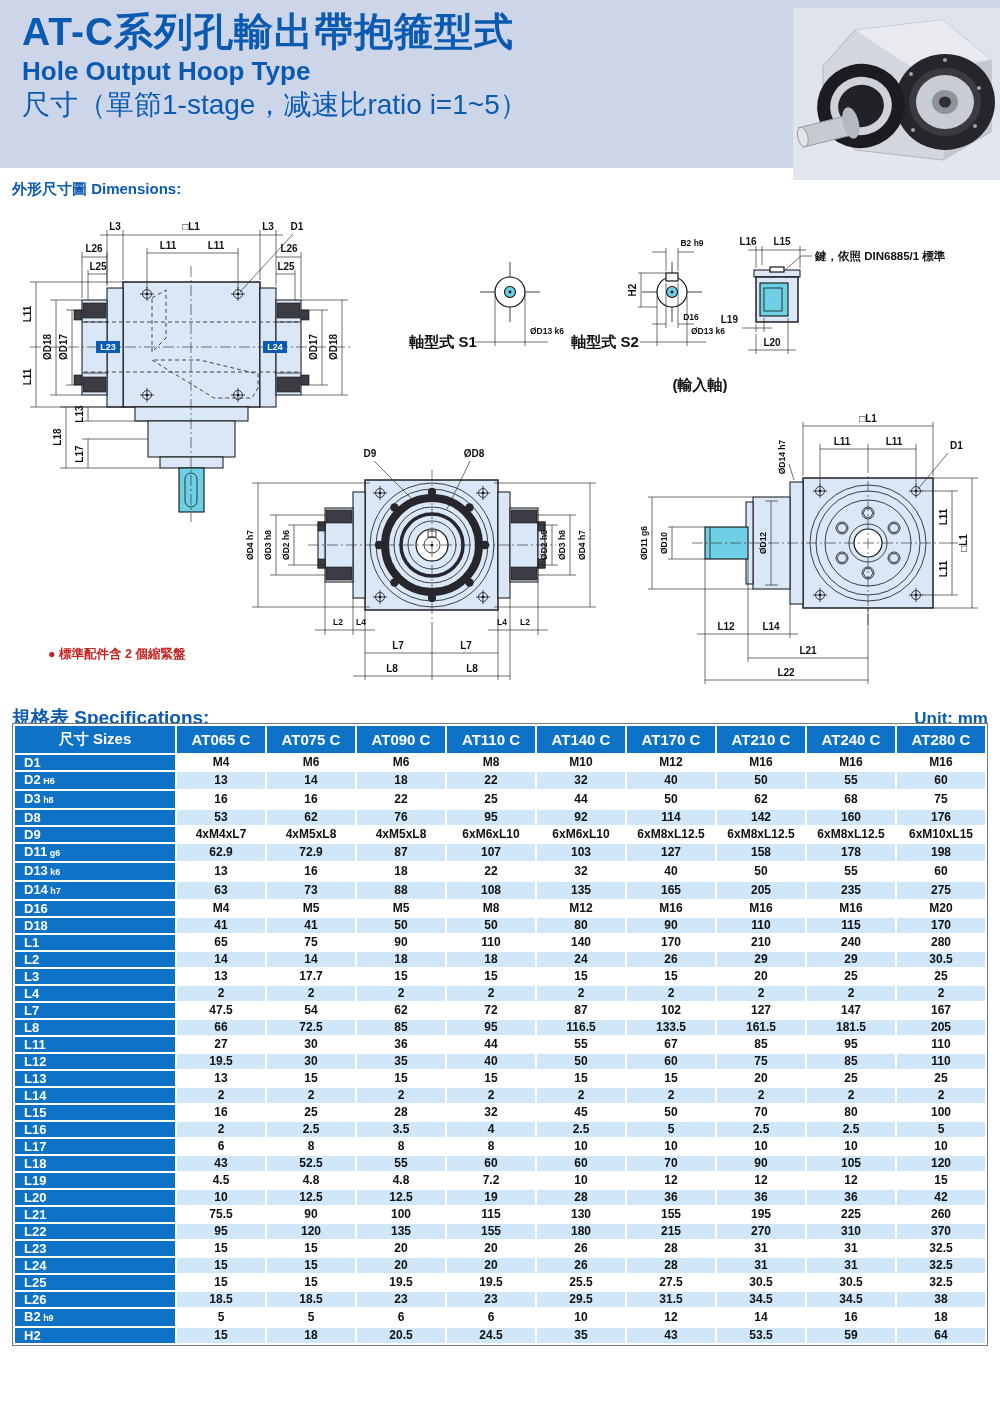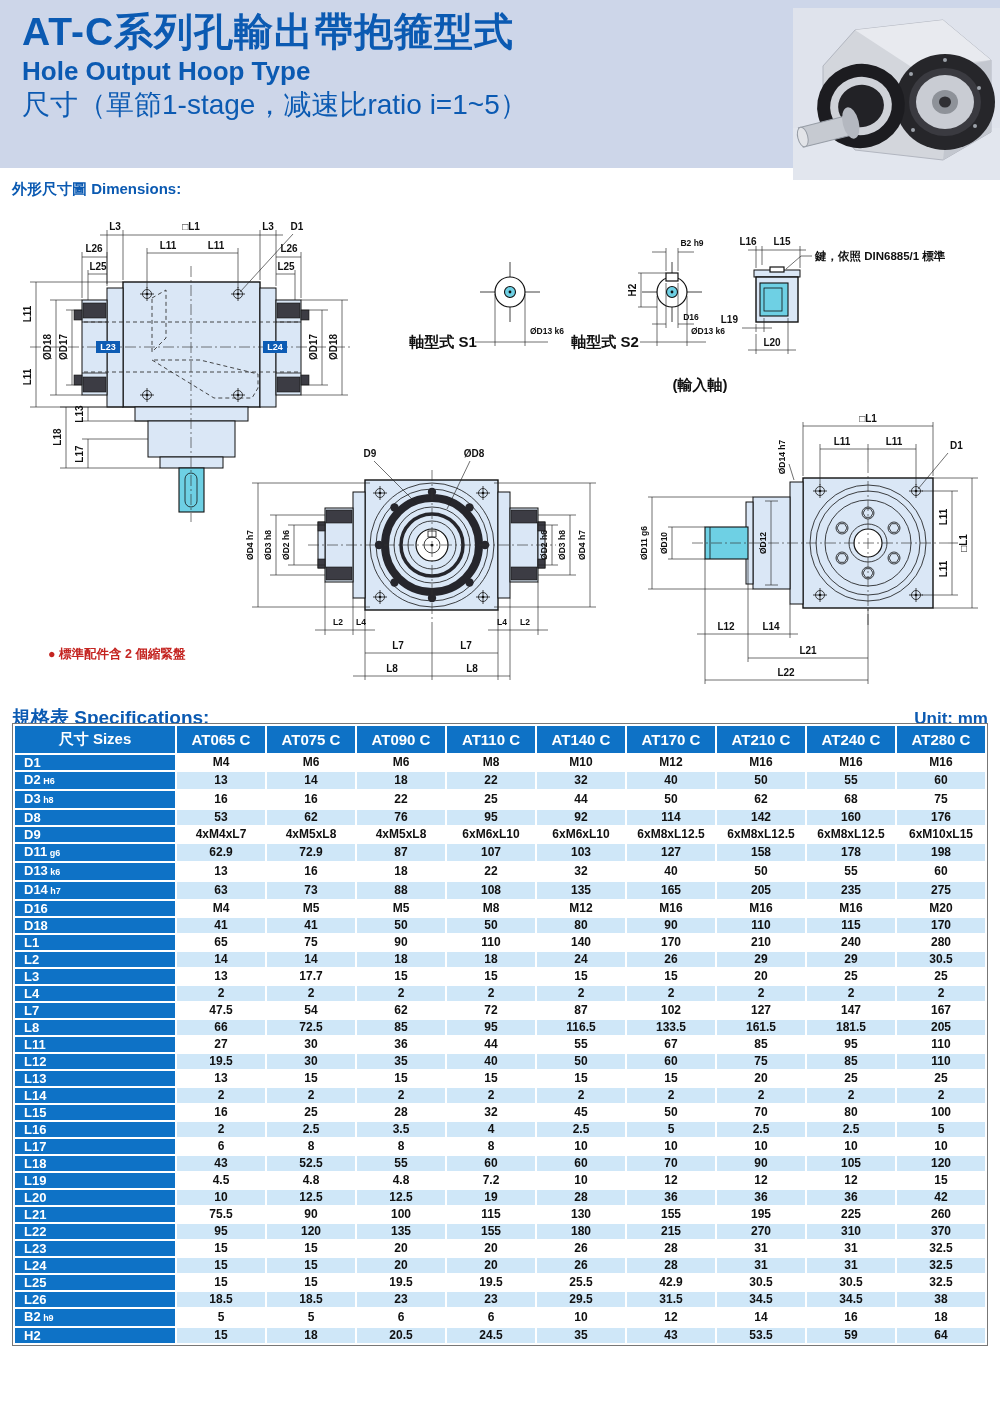--- a/index.html
+++ b/index.html
@@ -828,21 +828,21 @@
           <td>31</td>
           <td>32.5</td>
         </tr>
         <tr>
           <th><span>L25</span></th>
           <td>15</td>
           <td>15</td>
           <td>19.5</td>
           <td>19.5</td>
           <td>25.5</td>
-          <td>42.9</td>
+          <td>27.5</td>
           <td>30.5</td>
           <td>30.5</td>
           <td>32.5</td>
         </tr>
         <tr>
           <th><span>L26</span></th>
           <td>18.5</td>
           <td>18.5</td>
           <td>23</td>
           <td>23</td>

